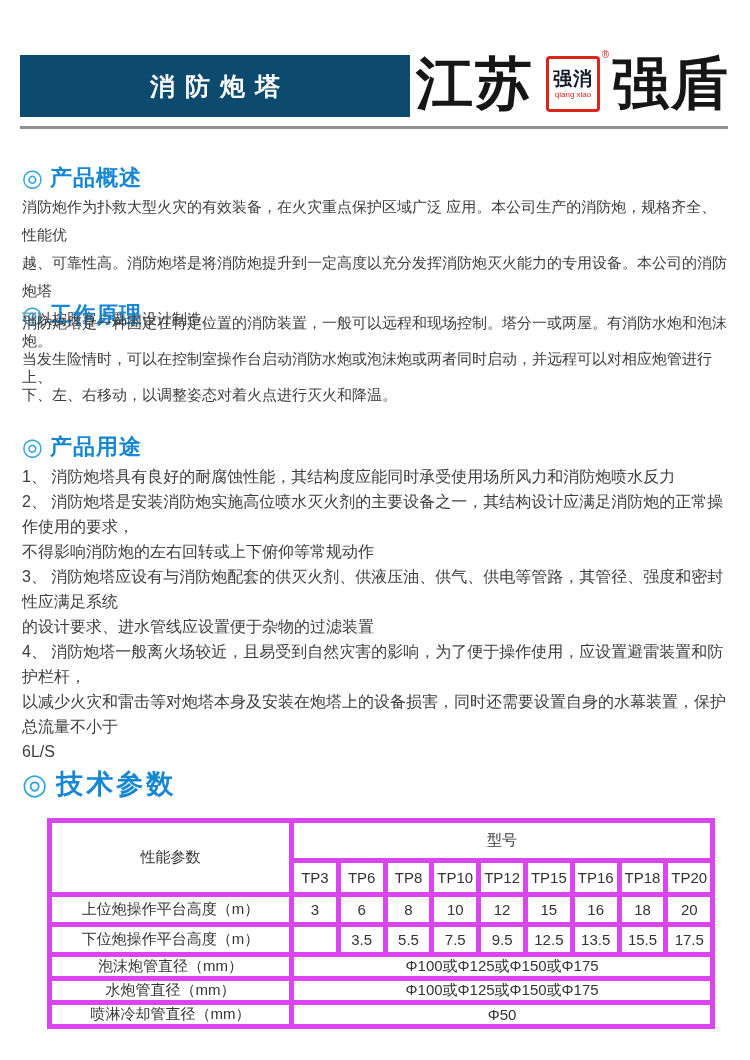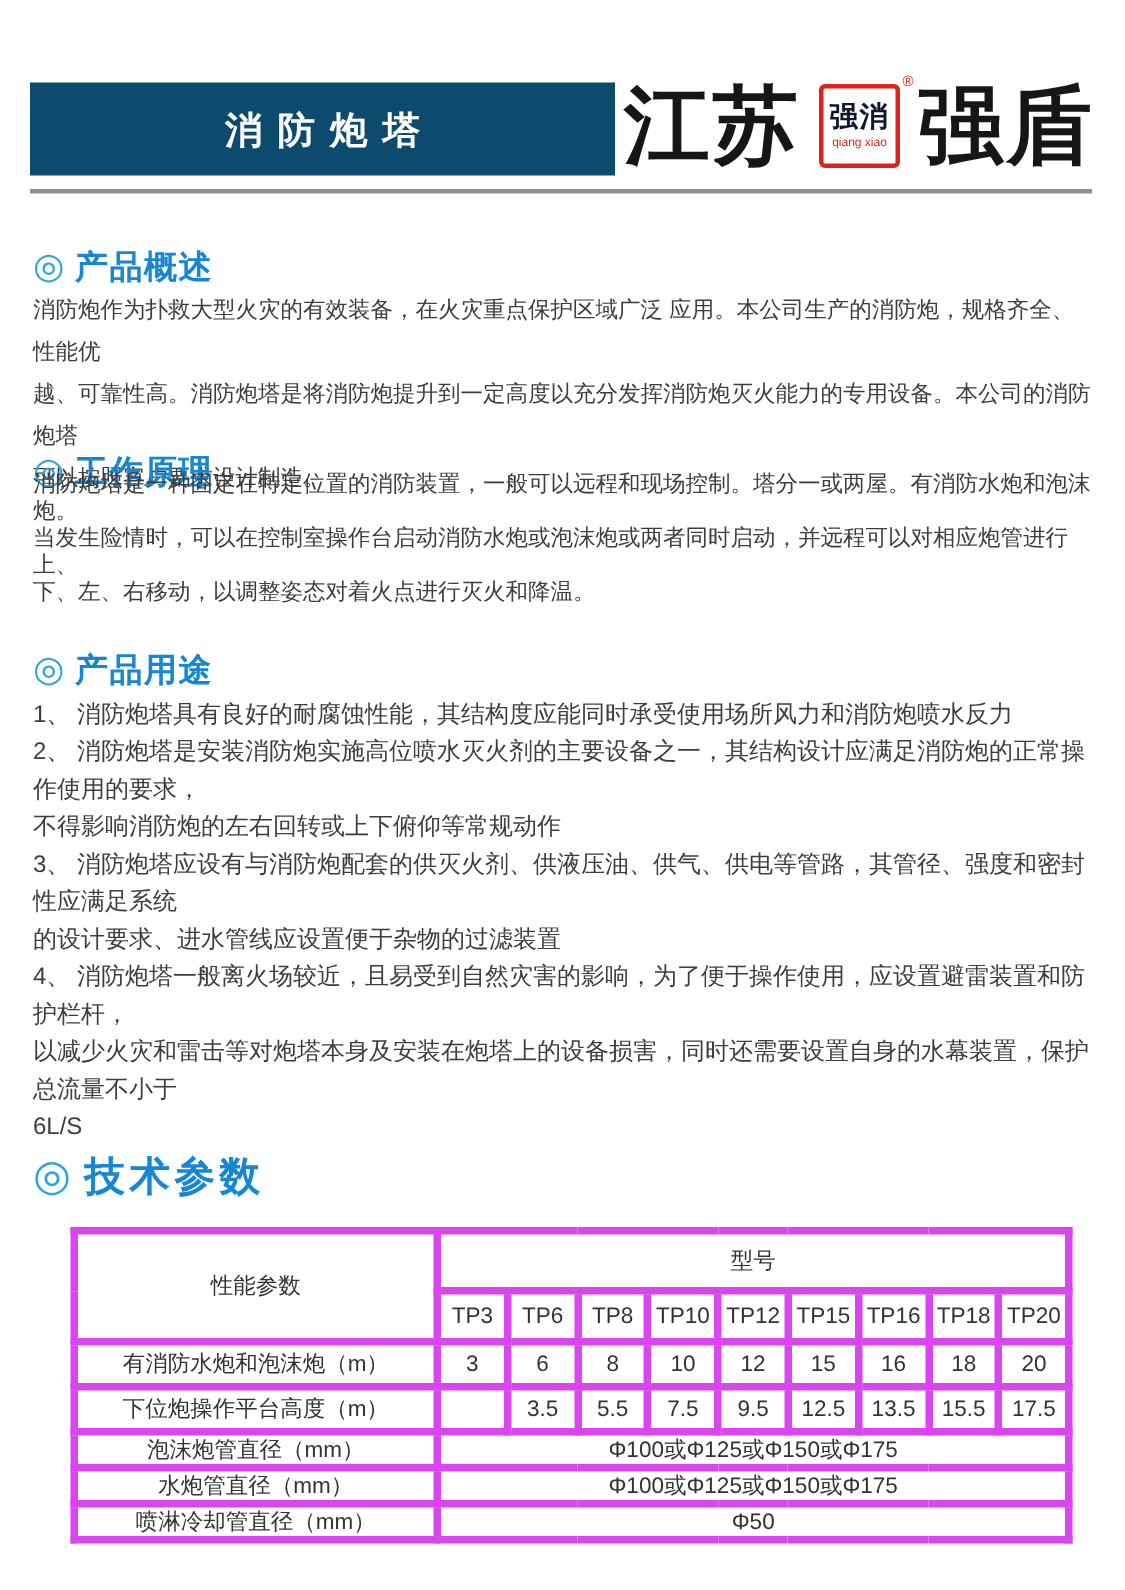--- a/index.html
+++ b/index.html
@@ -126,21 +126,21 @@
       <td>TP6</td>
       <td>TP8</td>
       <td>TP10</td>
       <td>TP12</td>
       <td>TP15</td>
       <td>TP16</td>
       <td>TP18</td>
       <td>TP20</td>
     </tr>
     <tr class="r-data">
-      <td>有消防水炮和泡沫炮（m）</td>
+      <td>上位炮操作平台高度（m）</td>
       <td>3</td>
       <td>6</td>
       <td>8</td>
       <td>10</td>
       <td>12</td>
       <td>15</td>
       <td>16</td>
       <td>18</td>
       <td>20</td>
     </tr>

